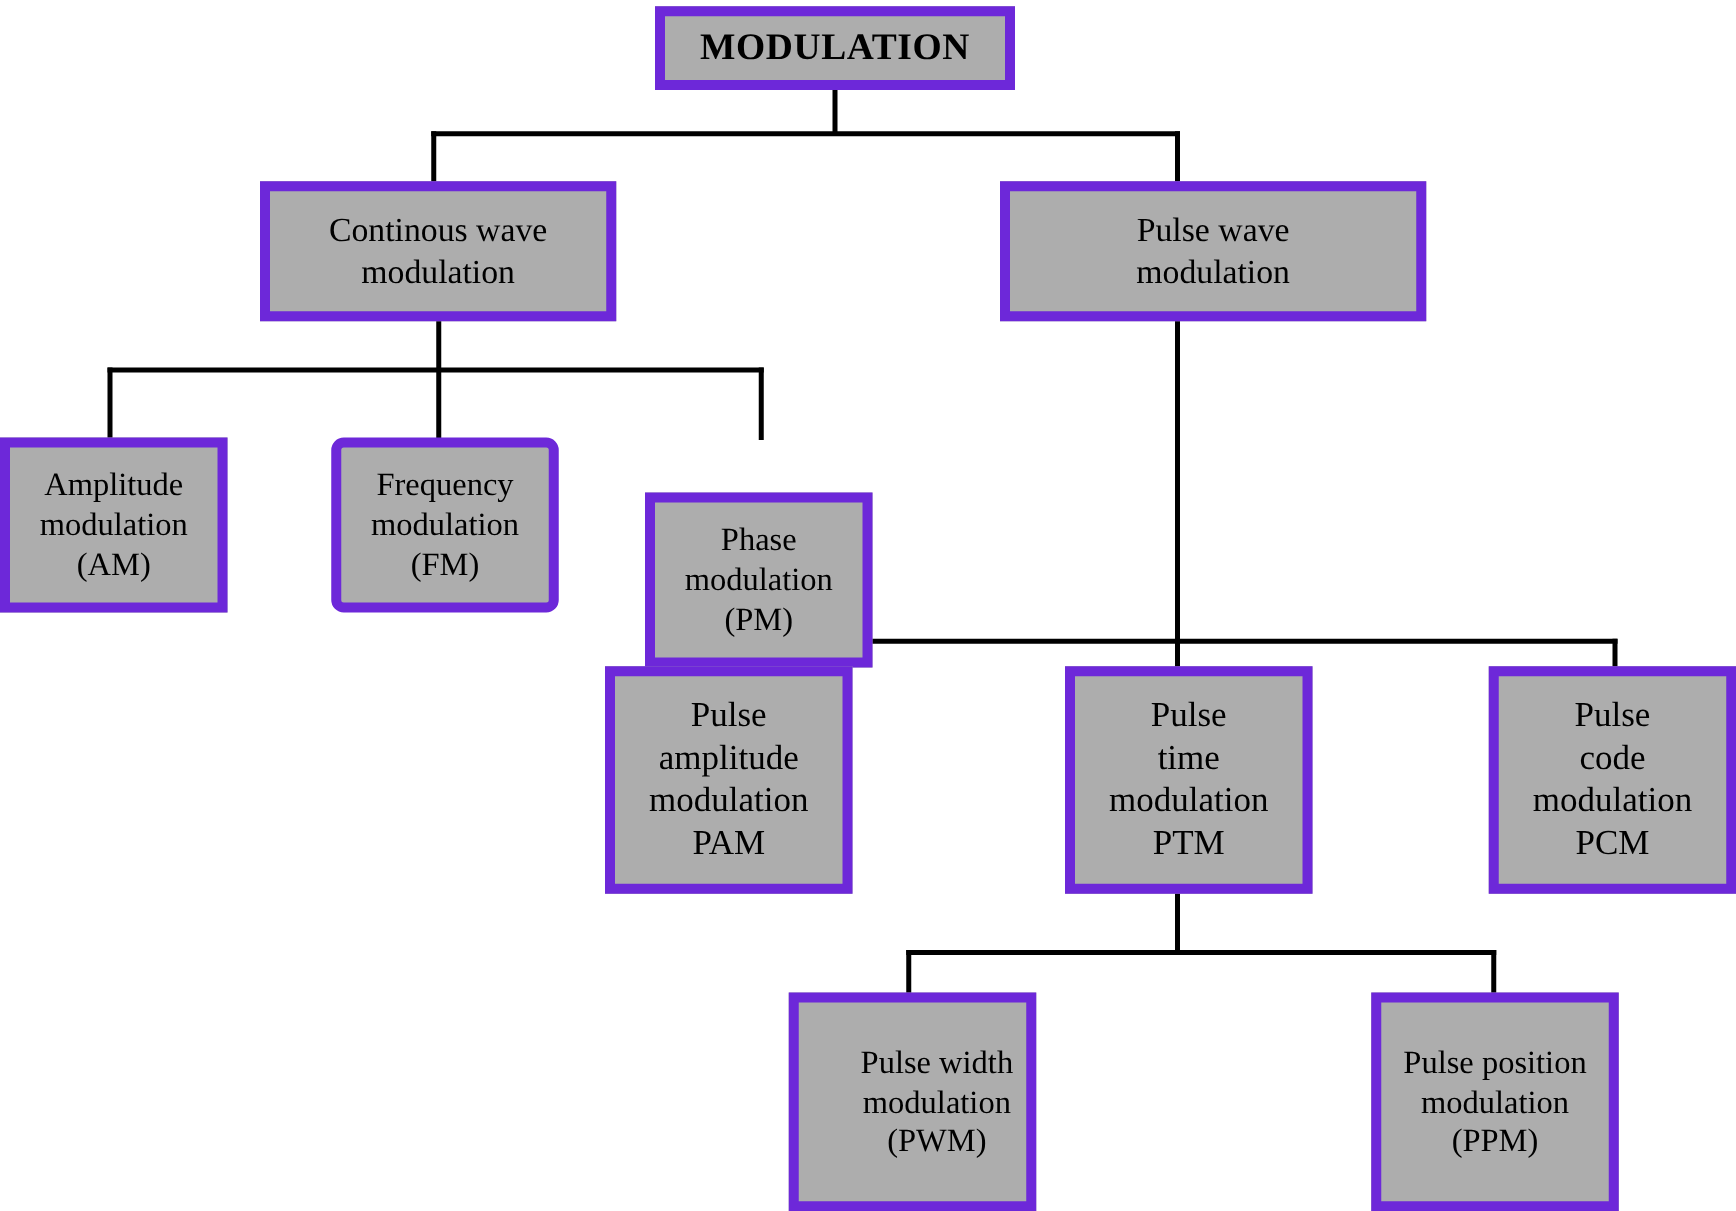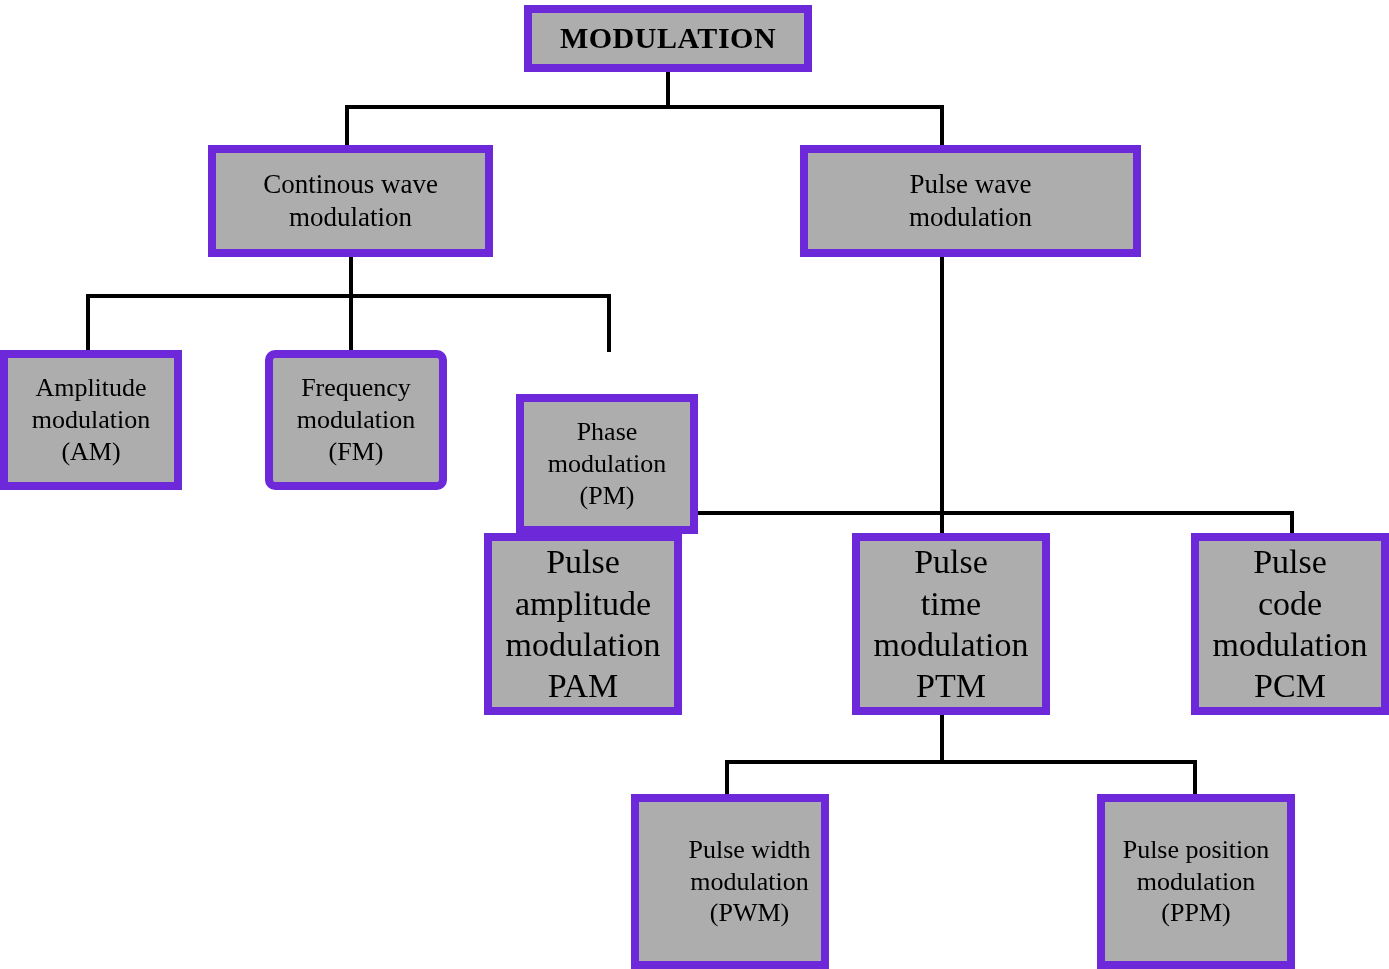--- a/index.html
+++ b/index.html
@@ -32,21 +32,21 @@
     white-space: pre-line;
     z-index: 2;
   }
   .node.root {
     font-weight: bold;
     font-size: 30px;
     letter-spacing: 0.5px;
   }
   .node.level2 { font-size: 27px; }
   .node.level3 { font-size: 26px; }
-  .node.level4 { font-size: 34px; }
+  .node.level4 { font-size: 28px; }
   .node.level5 { font-size: 26px; }
 
   .edge {
     position: absolute;
     background: #000000;
     z-index: 1;
   }
   .edge.v { width: 4px; }
   .edge.h { height: 4px; }
 </style>

